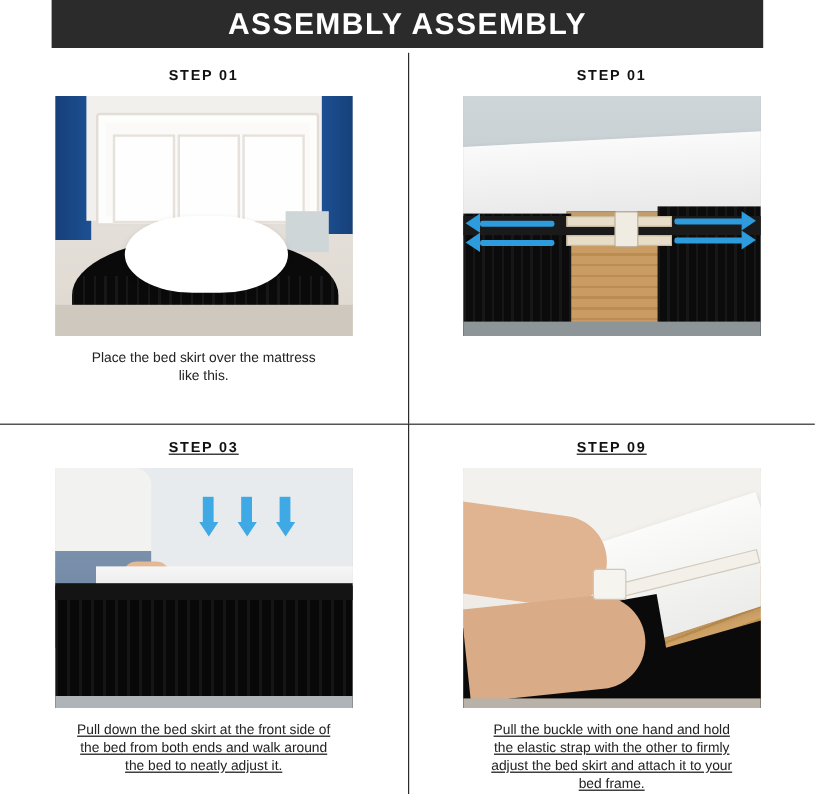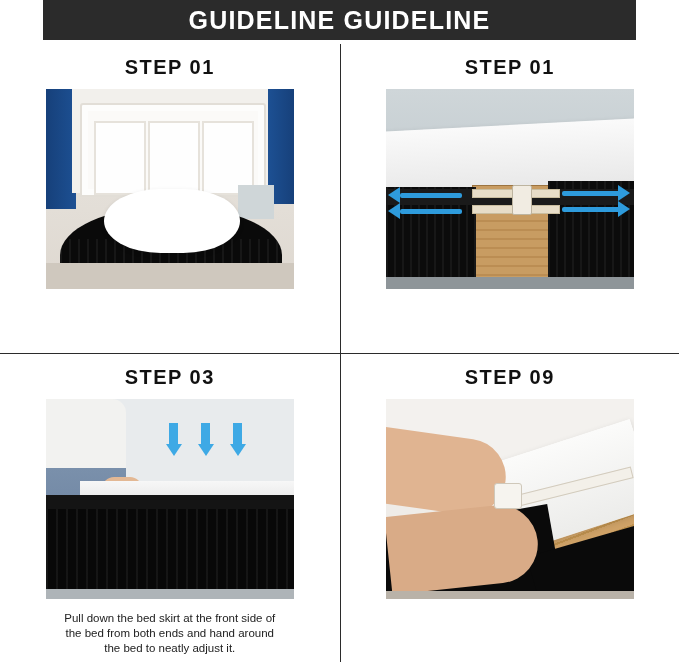--- a/index.html
+++ b/index.html
@@ -58,24 +58,24 @@
   }
   .cell {
     position: relative;
     display: flex;
     flex-direction: column;
     align-items: center;
     box-sizing: border-box;
     padding-top: 12px;
   }
   .cell.right { border-left: 1px solid #2b2b2b; }
-  .cell.bottom { border-top: 1px solid #2b2b2b; }
+  .cell.bottom { border-top: 1px solid #2b2b2b; text-decoration: underline; }
 
   .step-label {
-    font-size: 20px;
+    font-size: 12px;
     font-weight: bold;
     letter-spacing: 1.5px;
     color: #111111;
     margin-bottom: 10px;
   }
 
   .photo {
     position: relative;
     width: 248px;
     height: 200px;
@@ -278,21 +278,21 @@
     background:#f3f0e9; border:1px solid #d2cbbd; transform:rotate(-14deg);
   }
   .p4-floor { position:absolute; left:0; bottom:0; width:100%; height:8px; background:#b9b2a8; }
 </style>
 </head>
 <body>
 
 <div class="page">
 
   <div class="header-band"></div>
-  <div class="header-title">GUIDELINE GUIDELINE</div>
+  <div class="header-title">ASSEMBLY ASSEMBLY</div>
 
   <div class="grid">
 
     <div class="cell">
       <div class="step-label">STEP 01</div>
       <div class="photo">
         <div class="p1-bg"></div>
         <div class="p1-curtain-l"></div>
         <div class="p1-curtain-r"></div>
         <div class="p1-wall"></div>
@@ -300,20 +300,22 @@
           <div class="p1-hb-panel p1-hb-p1"></div>
           <div class="p1-hb-panel p1-hb-p2"></div>
           <div class="p1-hb-panel p1-hb-p3"></div>
         </div>
         <div class="p1-nightstand"></div>
         <div class="p1-skirt"></div>
         <div class="p1-skirt-folds"></div>
         <div class="p1-mattress"></div>
         <div class="p1-floor"></div>
       </div>
+      <div class="caption">Place the bed skirt over the mattress
+like this.</div>
     </div>
 
     <div class="cell right">
       <div class="step-label">STEP 01</div>
       <div class="photo">
         <div class="p2-bg"></div>
         <div class="p2-wall"></div>
         <div class="p2-mattress"></div>
         <div class="p2-board"></div>
         <div class="p2-skirt-l"></div>
@@ -357,35 +359,39 @@
           <div class="p3-arrow-head"></div>
         </div>
         <div class="p3-arrow-col" style="left:184px; top:24px;">
           <div class="p3-arrow-shaft"></div>
           <div class="p3-arrow-head"></div>
         </div>
 
         <div class="p3-floor"></div>
       </div>
       <div class="caption">Pull down the bed skirt at the front side of
-the bed from both ends and hand around
+the bed from both ends and walk around
 the bed to neatly adjust it.</div>
     </div>
 
     <div class="cell right bottom">
       <div class="step-label">STEP 09</div>
       <div class="photo">
         <div class="p4-bg"></div>
         <div class="p4-wall"></div>
         <div class="p4-wood"></div>
         <div class="p4-mattress"></div>
         <div class="p4-skirt"></div>
         <div class="p4-skirt2"></div>
         <div class="p4-arm1"></div>
         <div class="p4-arm2"></div>
         <div class="p4-strap"></div>
         <div class="p4-buckle"></div>
         <div class="p4-floor"></div>
       </div>
+      <div class="caption">Pull the buckle with one hand and hold
+the elastic strap with the other to firmly
+adjust the bed skirt and attach it to your
+bed frame.</div>
     </div>
 
   </div>
 </div>
 
 </body></html>

